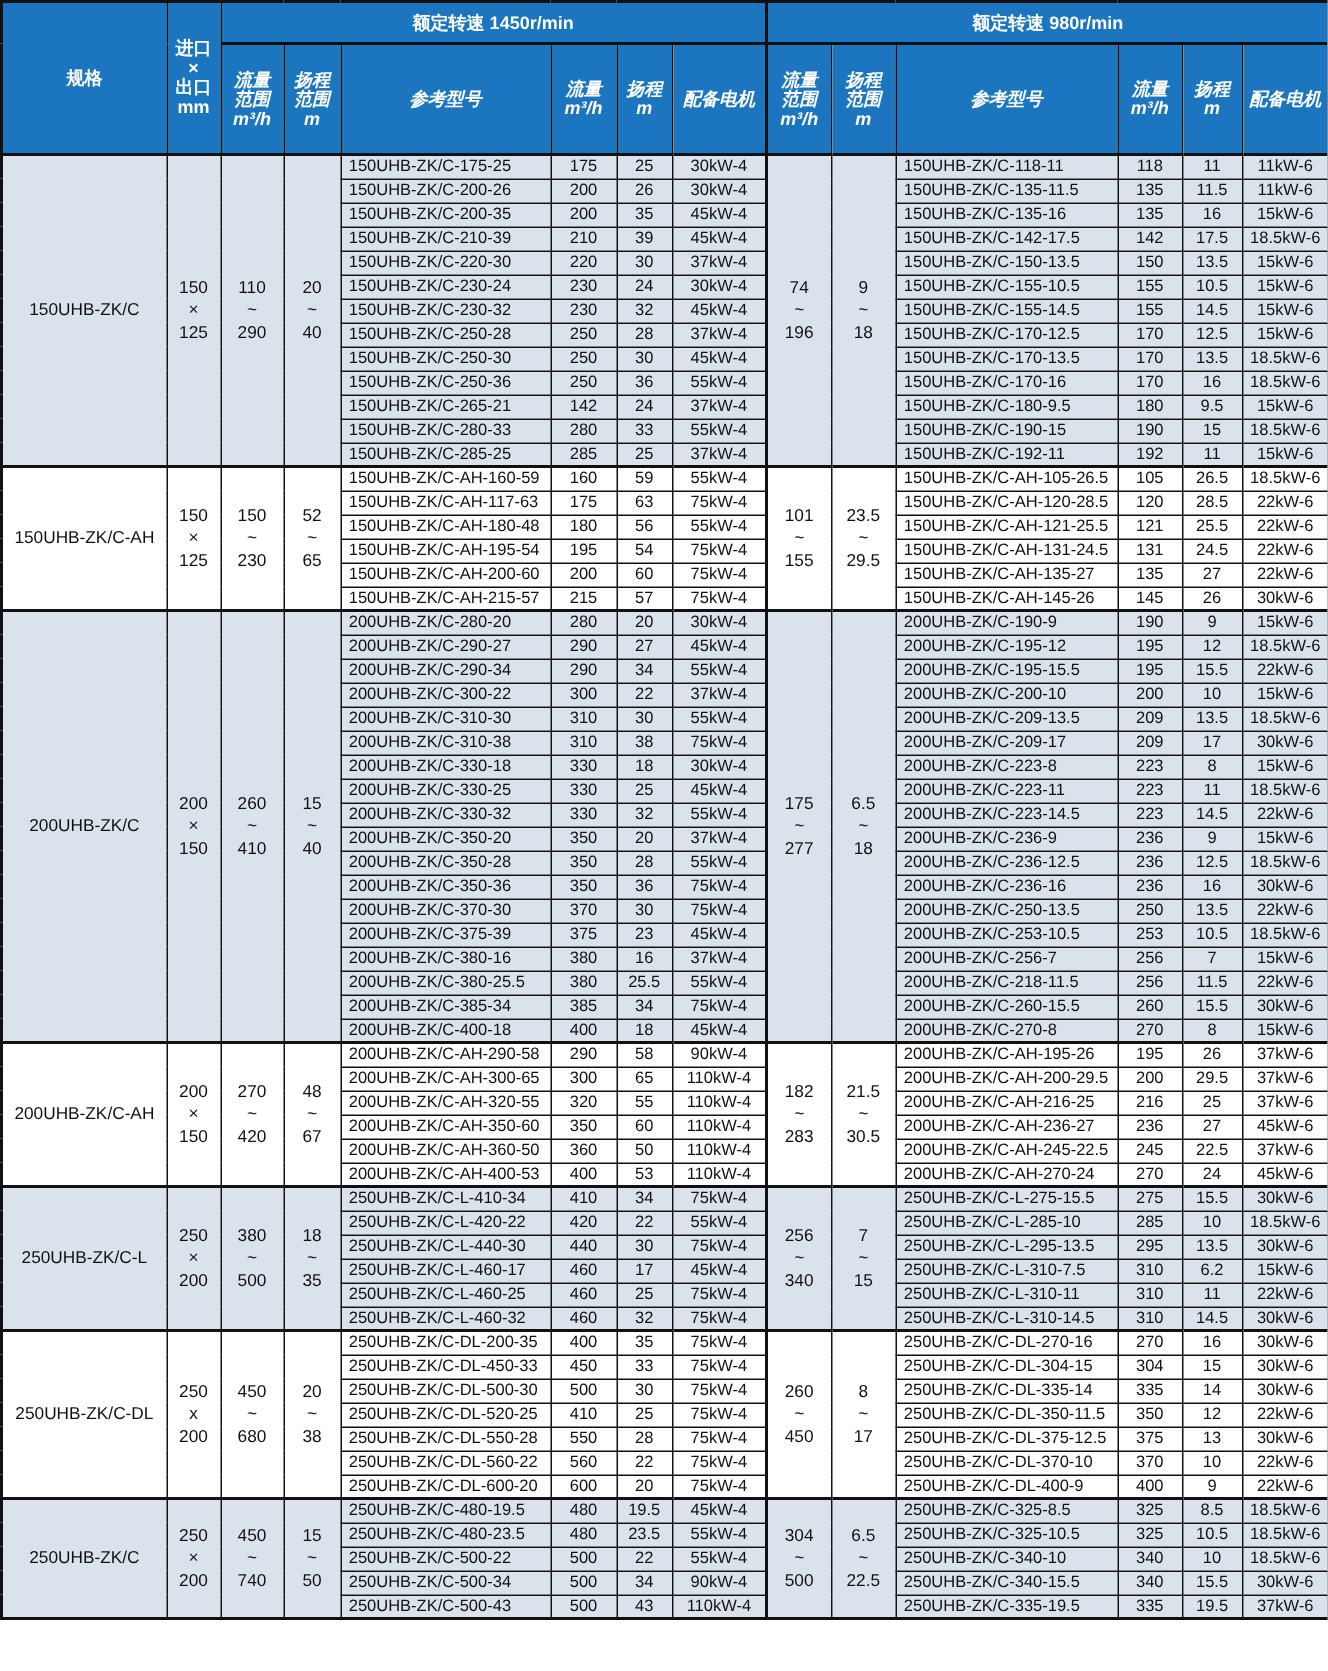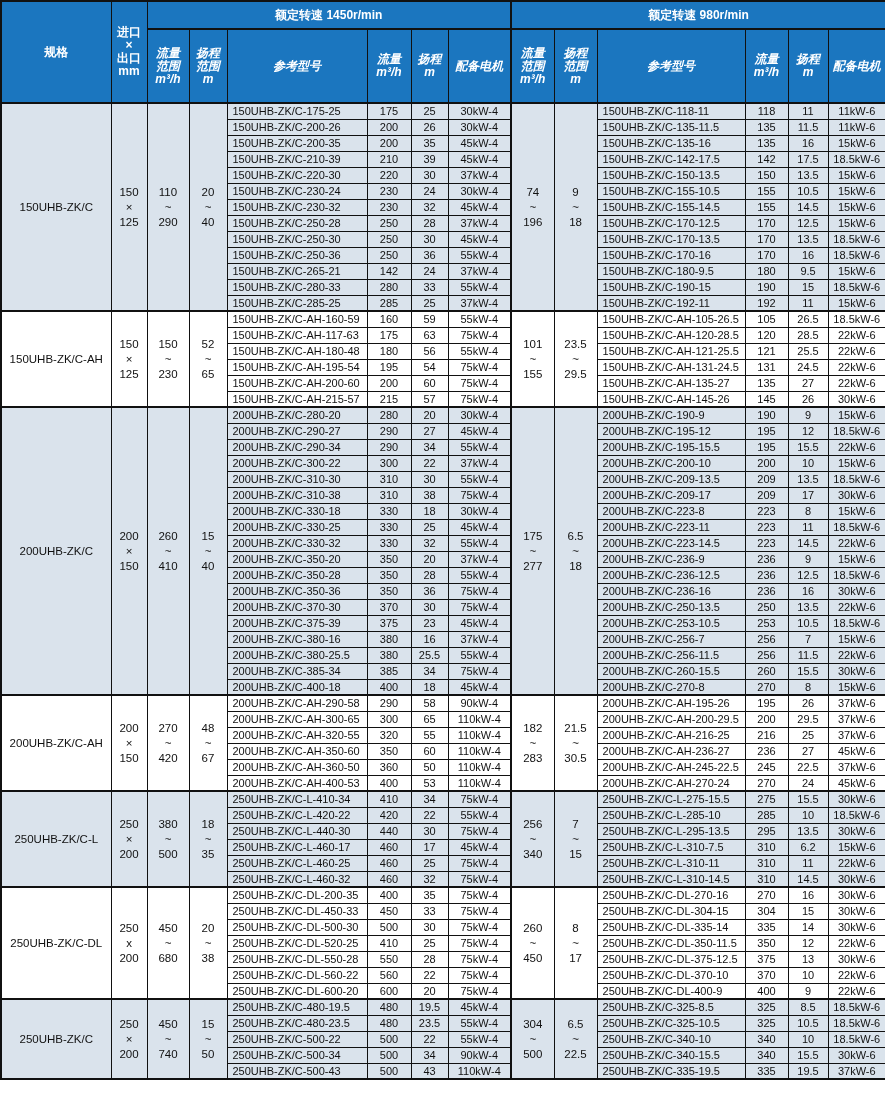--- a/index.html
+++ b/index.html
@@ -497,21 +497,21 @@
           <td class="model-cell">200UHB-ZK/C-256-7</td>
           <td class="num-cell">256</td>
           <td class="num-cell">7</td>
           <td class="motor-cell">15kW-6</td>
         </tr>
         <tr class="shaded">
           <td class="model-cell">200UHB-ZK/C-380-25.5</td>
           <td class="num-cell">380</td>
           <td class="num-cell">25.5</td>
           <td class="motor-cell">55kW-4</td>
-          <td class="model-cell">200UHB-ZK/C-256-11.5</td>
+          <td class="model-cell">200UHB-ZK/C-218-11.5</td>
           <td class="num-cell">256</td>
           <td class="num-cell">11.5</td>
           <td class="motor-cell">22kW-6</td>
         </tr>
         <tr class="shaded">
           <td class="model-cell">200UHB-ZK/C-385-34</td>
           <td class="num-cell">385</td>
           <td class="num-cell">34</td>
           <td class="motor-cell">75kW-4</td>
           <td class="model-cell">200UHB-ZK/C-260-15.5</td>

